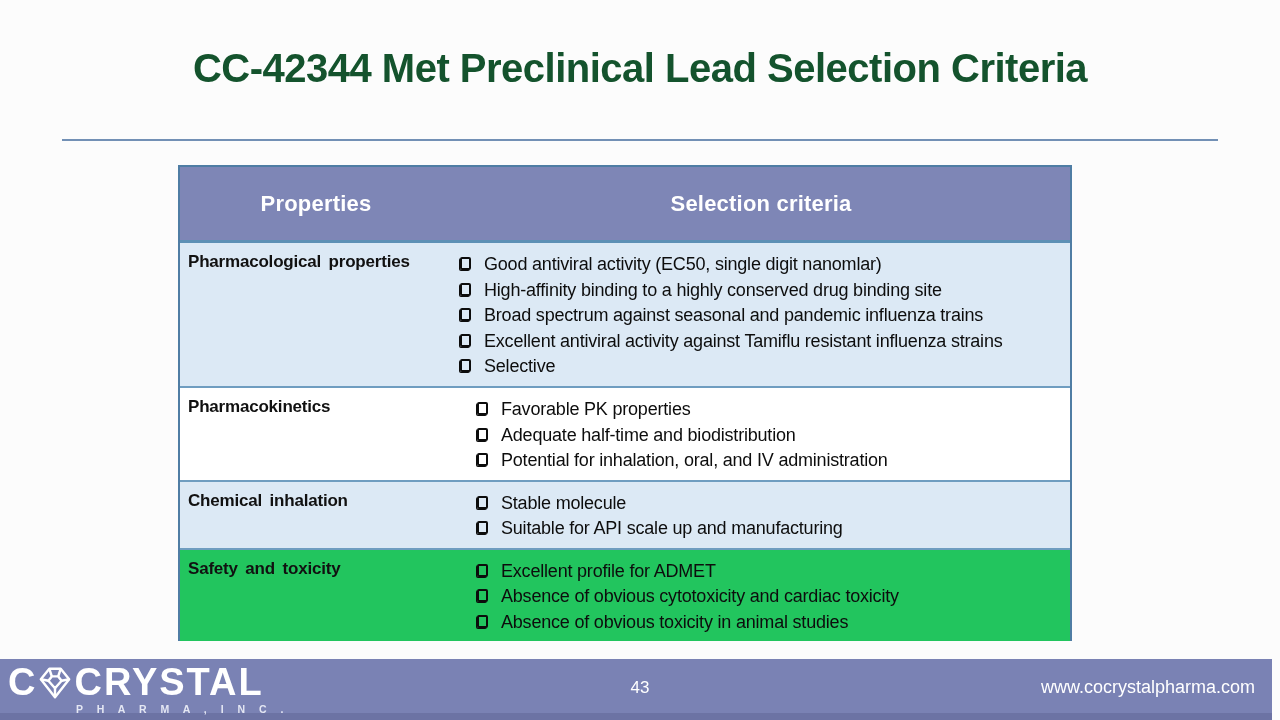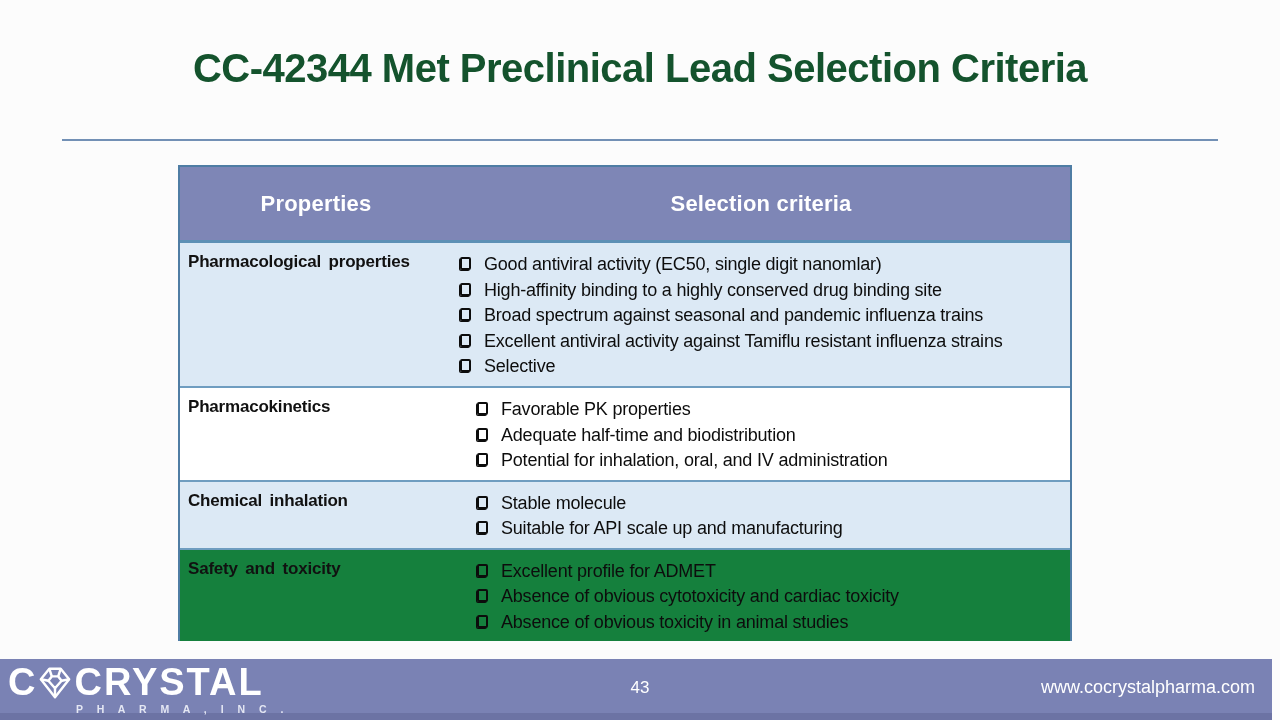--- a/index.html
+++ b/index.html
@@ -32,21 +32,21 @@
     border-bottom:3px solid #5d90b5;
   }
   .th {
     text-align:center; color:#ffffff; font-weight:bold; font-size:22px;
     letter-spacing:0.2px;
   }
   .trow { display:grid; grid-template-columns:272px 1fr; }
   .trow + .trow { border-top:2px solid #6f9dc0;gap:12px; }
   .bg-lightblue { background:#dce9f5; }
   .bg-white { background:#ffffff; }
-  .bg-paleblue { background:#15803d; }
+  .bg-paleblue { background:#22c55e; }
   .r1 { min-height:143px; }
   .r2 { min-height:91px; }
   .r3 { min-height:64px; }
   .r4 { min-height:92px; }
   .prop-cell {
     padding:9px 6px 0 8px; font-weight:bold; font-size:17px; color:#111111;
     letter-spacing:-0.2px; word-spacing:3px;
   }
   .crit-cell { padding:9px 6px 6px 8px; }
   .crit-item {

